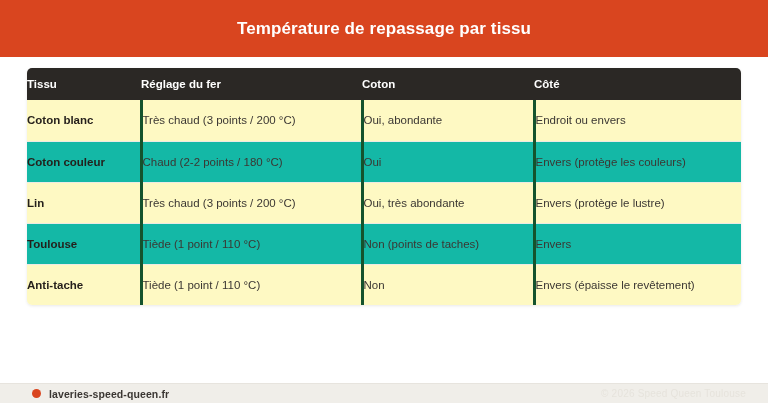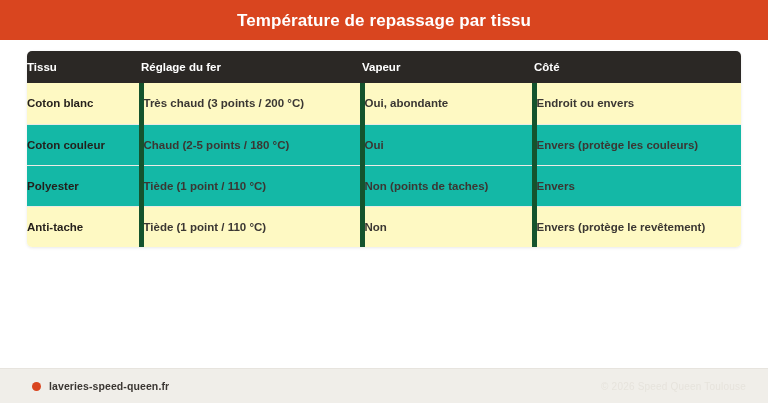--- a/index.html
+++ b/index.html
@@ -11,21 +11,21 @@
     height: 403px;
     background: #ffffff;
     font-family: "Liberation Sans", sans-serif;
     overflow: hidden;
     position: relative;
   }
 
   
   .banner {
     width: 768px;
-    height: 40px;
+    height: 57px;
     background: #d9451f;
     display: flex;
     align-items: center;
     justify-content: center;
     box-sizing: border-box;
   }
   .banner-title {
     color: #ffffff;
     font-size: 17px;
     font-weight: bold;
@@ -74,40 +74,39 @@
   }
   tbody tr.row-odd  { background: #fef9c3; }
   tbody tr.row-even { background: #14b8a6; }
   tbody tr + tr td { border-top: 1px solid #eceae4; }
   tbody td {
     font-size: 11.5px;
     color: #3b3733;
     height: 41px;
     padding-left: 14px;
     box-sizing: border-box;
-    border-left: 5px solid #14532d;
-    font-weight: bold;
+    border-left: 3px solid #14532d;
   }
   tbody td.c0 {
     border-left: none;
     font-weight: bold;
     color: #241f1b;
   }
   .col0 { width: 114px; }
   .col1 { width: 221px; }
   .col2 { width: 172px; }
   .col3 { width: 207px; }
 
   
   .footer {
     position: absolute;
     left: 0;
     bottom: 0;
     width: 768px;
-    height: 35px;
+    height: 20px;
     background: #f0eee9;
     border-top: 1px solid #e7e4de;
     box-sizing: border-box;
     display: flex;
     align-items: center;
     justify-content: space-between;
     padding: 0 22px 0 32px;
   }
   .footer-left {
     display: flex;
@@ -146,48 +145,54 @@
       <colgroup>
         <col class="col0">
           <col class="col1">
           <col class="col2">
           <col class="col3">
       </colgroup>
       <thead>
         <tr>
           <th>Tissu</th>
           <th>Réglage du fer</th>
-          <th>Vapeur</th>
+          <th>Coton</th>
           <th>Côté</th>
         </tr>
       </thead>
       <tbody>
         <tr class="row-odd">
           <td class="c0">Coton blanc</td>
           <td>Très chaud (3 points / 200 °C)</td>
           <td>Oui, abondante</td>
           <td>Endroit ou envers</td>
         </tr>
         <tr class="row-even">
           <td class="c0">Coton couleur</td>
-          <td>Chaud (2-5 points / 180 °C)</td>
+          <td>Chaud (2-2 points / 180 °C)</td>
           <td>Oui</td>
           <td>Envers (protège les couleurs)</td>
         </tr>
+        <tr class="row-odd">
+          <td class="c0">Lin</td>
+          <td>Très chaud (3 points / 200 °C)</td>
+          <td>Oui, très abondante</td>
+          <td>Envers (protège le lustre)</td>
+        </tr>
         <tr class="row-even">
-          <td class="c0">Polyester</td>
+          <td class="c0">Toulouse</td>
           <td>Tiède (1 point / 110 °C)</td>
           <td>Non (points de taches)</td>
           <td>Envers</td>
         </tr>
         <tr class="row-odd">
           <td class="c0">Anti-tache</td>
           <td>Tiède (1 point / 110 °C)</td>
           <td>Non</td>
-          <td>Envers (protège le revêtement)</td>
+          <td>Envers (épaisse le revêtement)</td>
         </tr>
       </tbody>
     </table>
   </div>
 </div>
 
 <div class="footer">
   <div class="footer-left">
     <span class="dot"></span>
     <span class="footer-site">laveries-speed-queen.fr</span>

